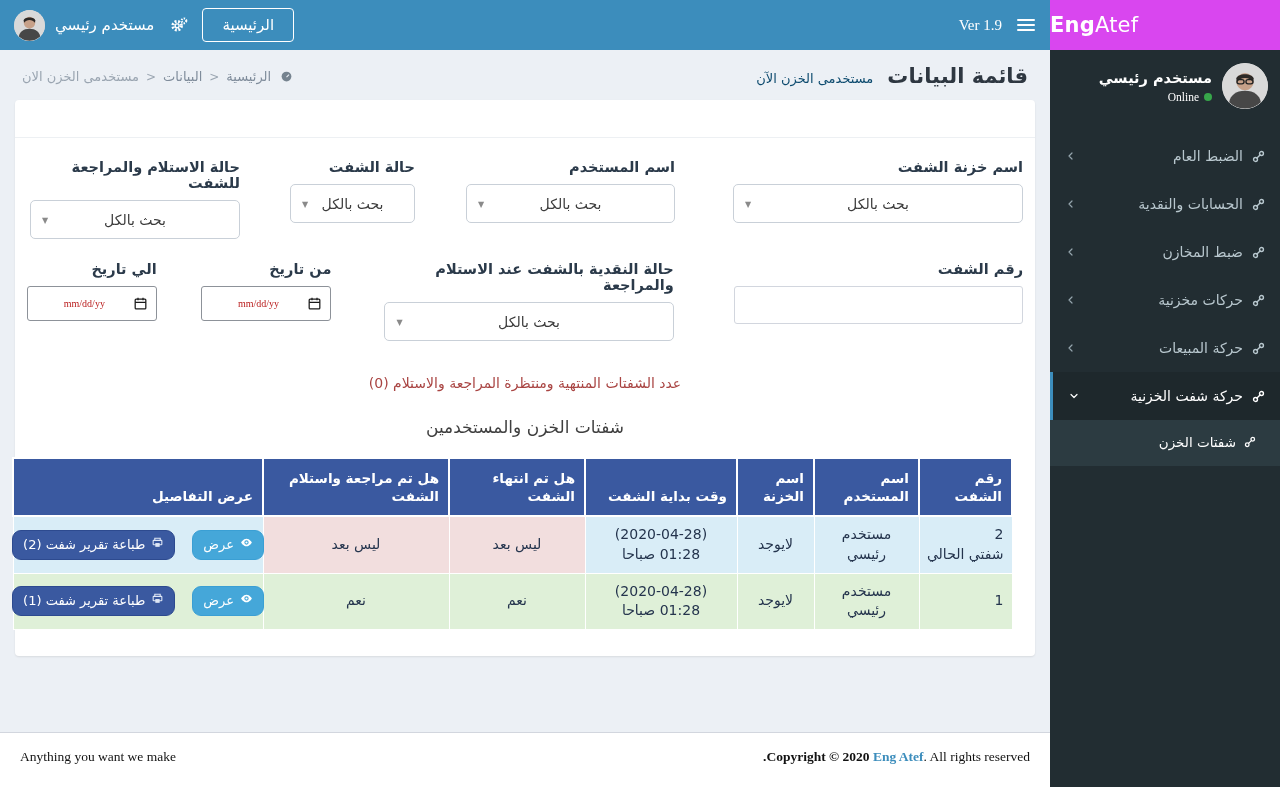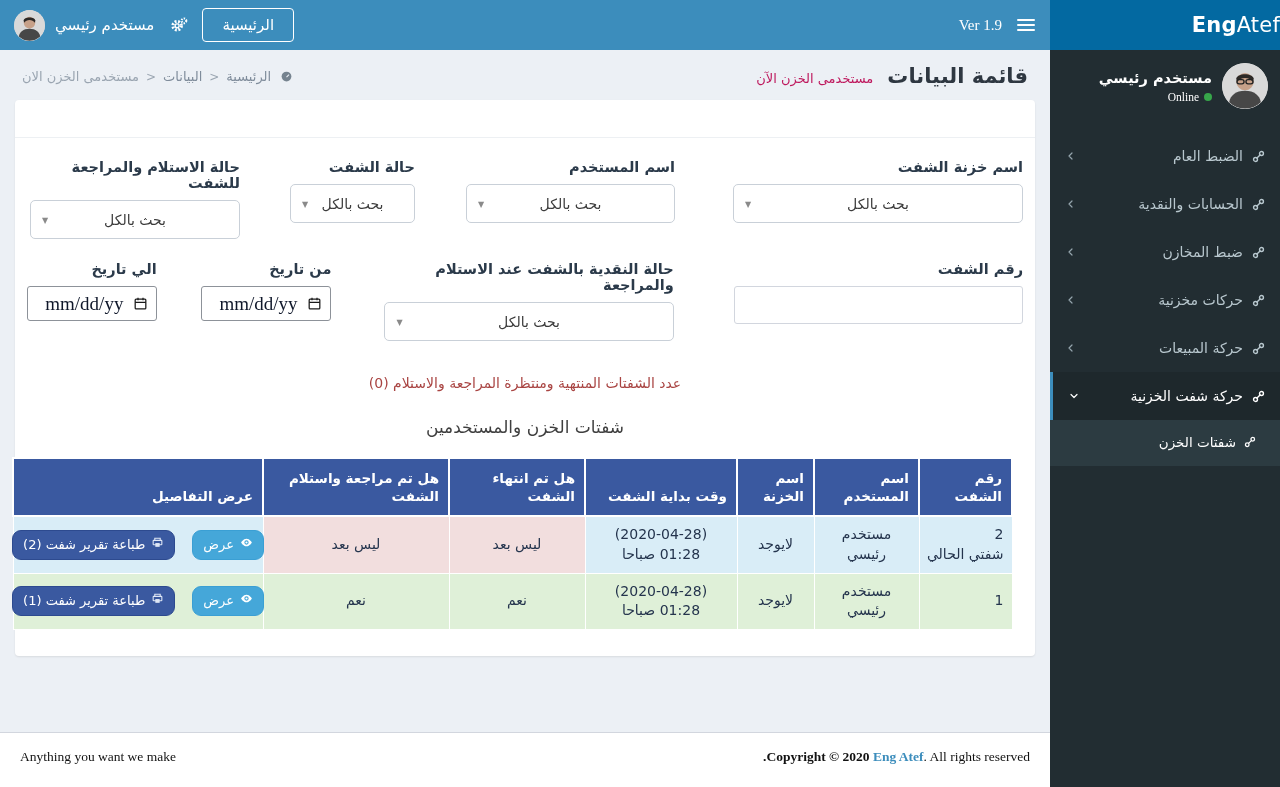--- a/index.html
+++ b/index.html
@@ -1,21 +1,21 @@
 <!DOCTYPE html>
 <html lang="ar"><head>
 <meta charset="utf-8">
 <style>
   html,body{margin:0;padding:0;}
   body{width:1280px;height:787px;overflow:hidden;font-family:"DejaVu Sans",sans-serif;background:#ecf0f5;}
   .wrapper{display:flex;width:1280px;height:787px;direction:rtl;}
 
   
   .sidebar{width:230px;flex:none;background:#222d32;display:flex;flex-direction:column;}
-  .logo{height:50px;background:#0369a1;color:#fff;display:flex;align-items:center;justify-content:flex-end;font-size:21px;direction:ltr;letter-spacing:.2px;}
+  .logo{height:50px;background:#d946ef;color:#fff;display:flex;align-items:center;justify-content:flex-start;font-size:21px;direction:ltr;letter-spacing:.2px;}
   .logo b{font-weight:bold;}
   .user-panel{display:flex;align-items:center;padding:13px 12px 15px;}
   .avatar{width:46px;height:46px;border-radius:50%;overflow:hidden;flex:none;background:#dcdcdc;}
   .avatar svg{display:block;}
   .user-info{padding-right:10px;text-align:right;}
   .user-info .uname{color:#fff;font-size:14.5px;font-weight:bold;margin:0 0 5px;}
   .ustatus{display:flex;align-items:center;justify-content:flex-start;gap:5px;color:#fff;font-size:11.5px;font-family:"Liberation Serif",serif;}
   .dot{width:8px;height:8px;border-radius:50%;background:#37a64a;display:inline-block;}
   .menu{margin-top:8px;}
   .m-item{height:48px;display:flex;align-items:center;padding:0 15px;color:#b8c7ce;font-size:14px;cursor:pointer;}
@@ -38,21 +38,21 @@
   .nav-spacer{flex:1;}
   .home-btn{border:1px solid #fff;background:transparent;color:#fff;border-radius:4px;padding:7px 19px;font-size:15px;font-family:inherit;cursor:pointer;}
   .cogs{margin:0 14px 0 16px;display:inline-flex;cursor:pointer;}
   .nav-user{display:flex;align-items:center;gap:10px;margin-left:14px;cursor:pointer;}
   .nav-user .nav-uname{font-size:15px;}
   .nav-avatar{width:31px;height:31px;border-radius:50%;overflow:hidden;background:#dcdcdc;}
 
   .content{flex:1;background:#ecf0f5;overflow:hidden;}
   .content-header{display:flex;align-items:baseline;justify-content:space-between;padding:14px 22px 6px;}
   .page-title{font-size:21px;font-weight:bold;color:#2e3741;}
-  .page-subtitle{font-size:13px;color:#be185d;margin-right:9px;}
+  .page-subtitle{font-size:13px;color:#0c4a6e;margin-right:9px;}
   .breadcrumb{display:flex;align-items:center;gap:7px;font-size:13px;color:#7f8c9b;}
   .breadcrumb .bc-ico{display:inline-flex;color:#76838f;margin-left:2px;}
   .bc-link{cursor:pointer;}
   .bc-sep{color:#9aa5b1;font-size:12px;}
   .bc-current{color:#9aa5b1;}
 
   .card{margin:6px 15px 0;background:#fff;border-radius:4px;box-shadow:0 1px 2px rgba(0,0,0,.09);}
   .card-header{height:37px;border-bottom:1px solid #edf0f3;}
   .card-body{padding:21px 12px 26px;}
 
@@ -61,21 +61,21 @@
   .field label{display:block;font-weight:bold;font-size:14.5px;color:#2b3a4a;margin-bottom:9px;}
   .f1{width:290px;margin-left:58px;} .f2{width:209px;margin-left:51px;}
   .f3{width:125px;margin-left:50px;} .f4{width:210px;}
   .g1{width:290px;margin-left:60px;} .g2{width:290px;margin-left:53px;}
   .g3{width:131px;margin-left:44px;} .g4{width:130px;}
   .sel{height:37px;border:1px solid #c9d0d8;border-radius:5px;background:#fff;display:flex;align-items:center;justify-content:center;position:relative;font-size:14px;color:#3c3c3c;cursor:pointer;}
   .sel .caret{position:absolute;left:11px;top:50%;transform:translateY(-50%);font-size:8px;color:#8a8a8a;}
   .text-input{height:38px;width:100%;box-sizing:border-box;border:1px solid #d2d6de;border-radius:3px;font-family:inherit;font-size:14px;padding:0 8px;}
   .date{height:35px;border:1px solid #8d9299;border-radius:3px;display:flex;align-items:center;padding:0 8px;box-sizing:border-box;background:#fff;cursor:pointer;}
   .date .cal{display:inline-flex;}
-  .date .txt{flex:1;text-align:center;direction:ltr;font-family:"Liberation Serif",serif;font-size:19px;color:#0f172a;}
+  .date .txt{flex:1;text-align:center;direction:ltr;font-family:"Liberation Serif",serif;font-size:10px;color:#b91c1c;}
 
   .alert-line{margin-top:34px;text-align:center;color:#a94442;font-size:14px;}
   .table-title{margin-top:26px;text-align:center;color:#3f3f3f;font-size:17px;}
 
   .table-wrap{margin:20px 10px 0;}
   table.data{width:100%;border-collapse:collapse;table-layout:fixed;border:1px solid #c6cbd1;}
   col.c0{width:93px;} col.c1{width:105px;} col.c2{width:77px;} col.c3{width:152px;}
   col.c4{width:136px;} col.c5{width:186px;} col.c6{width:250px;}
   th{background:#3a59a0;color:#fff;font-size:13.5px;font-weight:bold;vertical-align:bottom;text-align:right;padding:10px 9px;border:2px solid #fff;line-height:1.35;}
   td{border:1px solid #fff;padding:8px;font-size:14px;color:#24344d;vertical-align:middle;text-align:center;line-height:1.4;}

